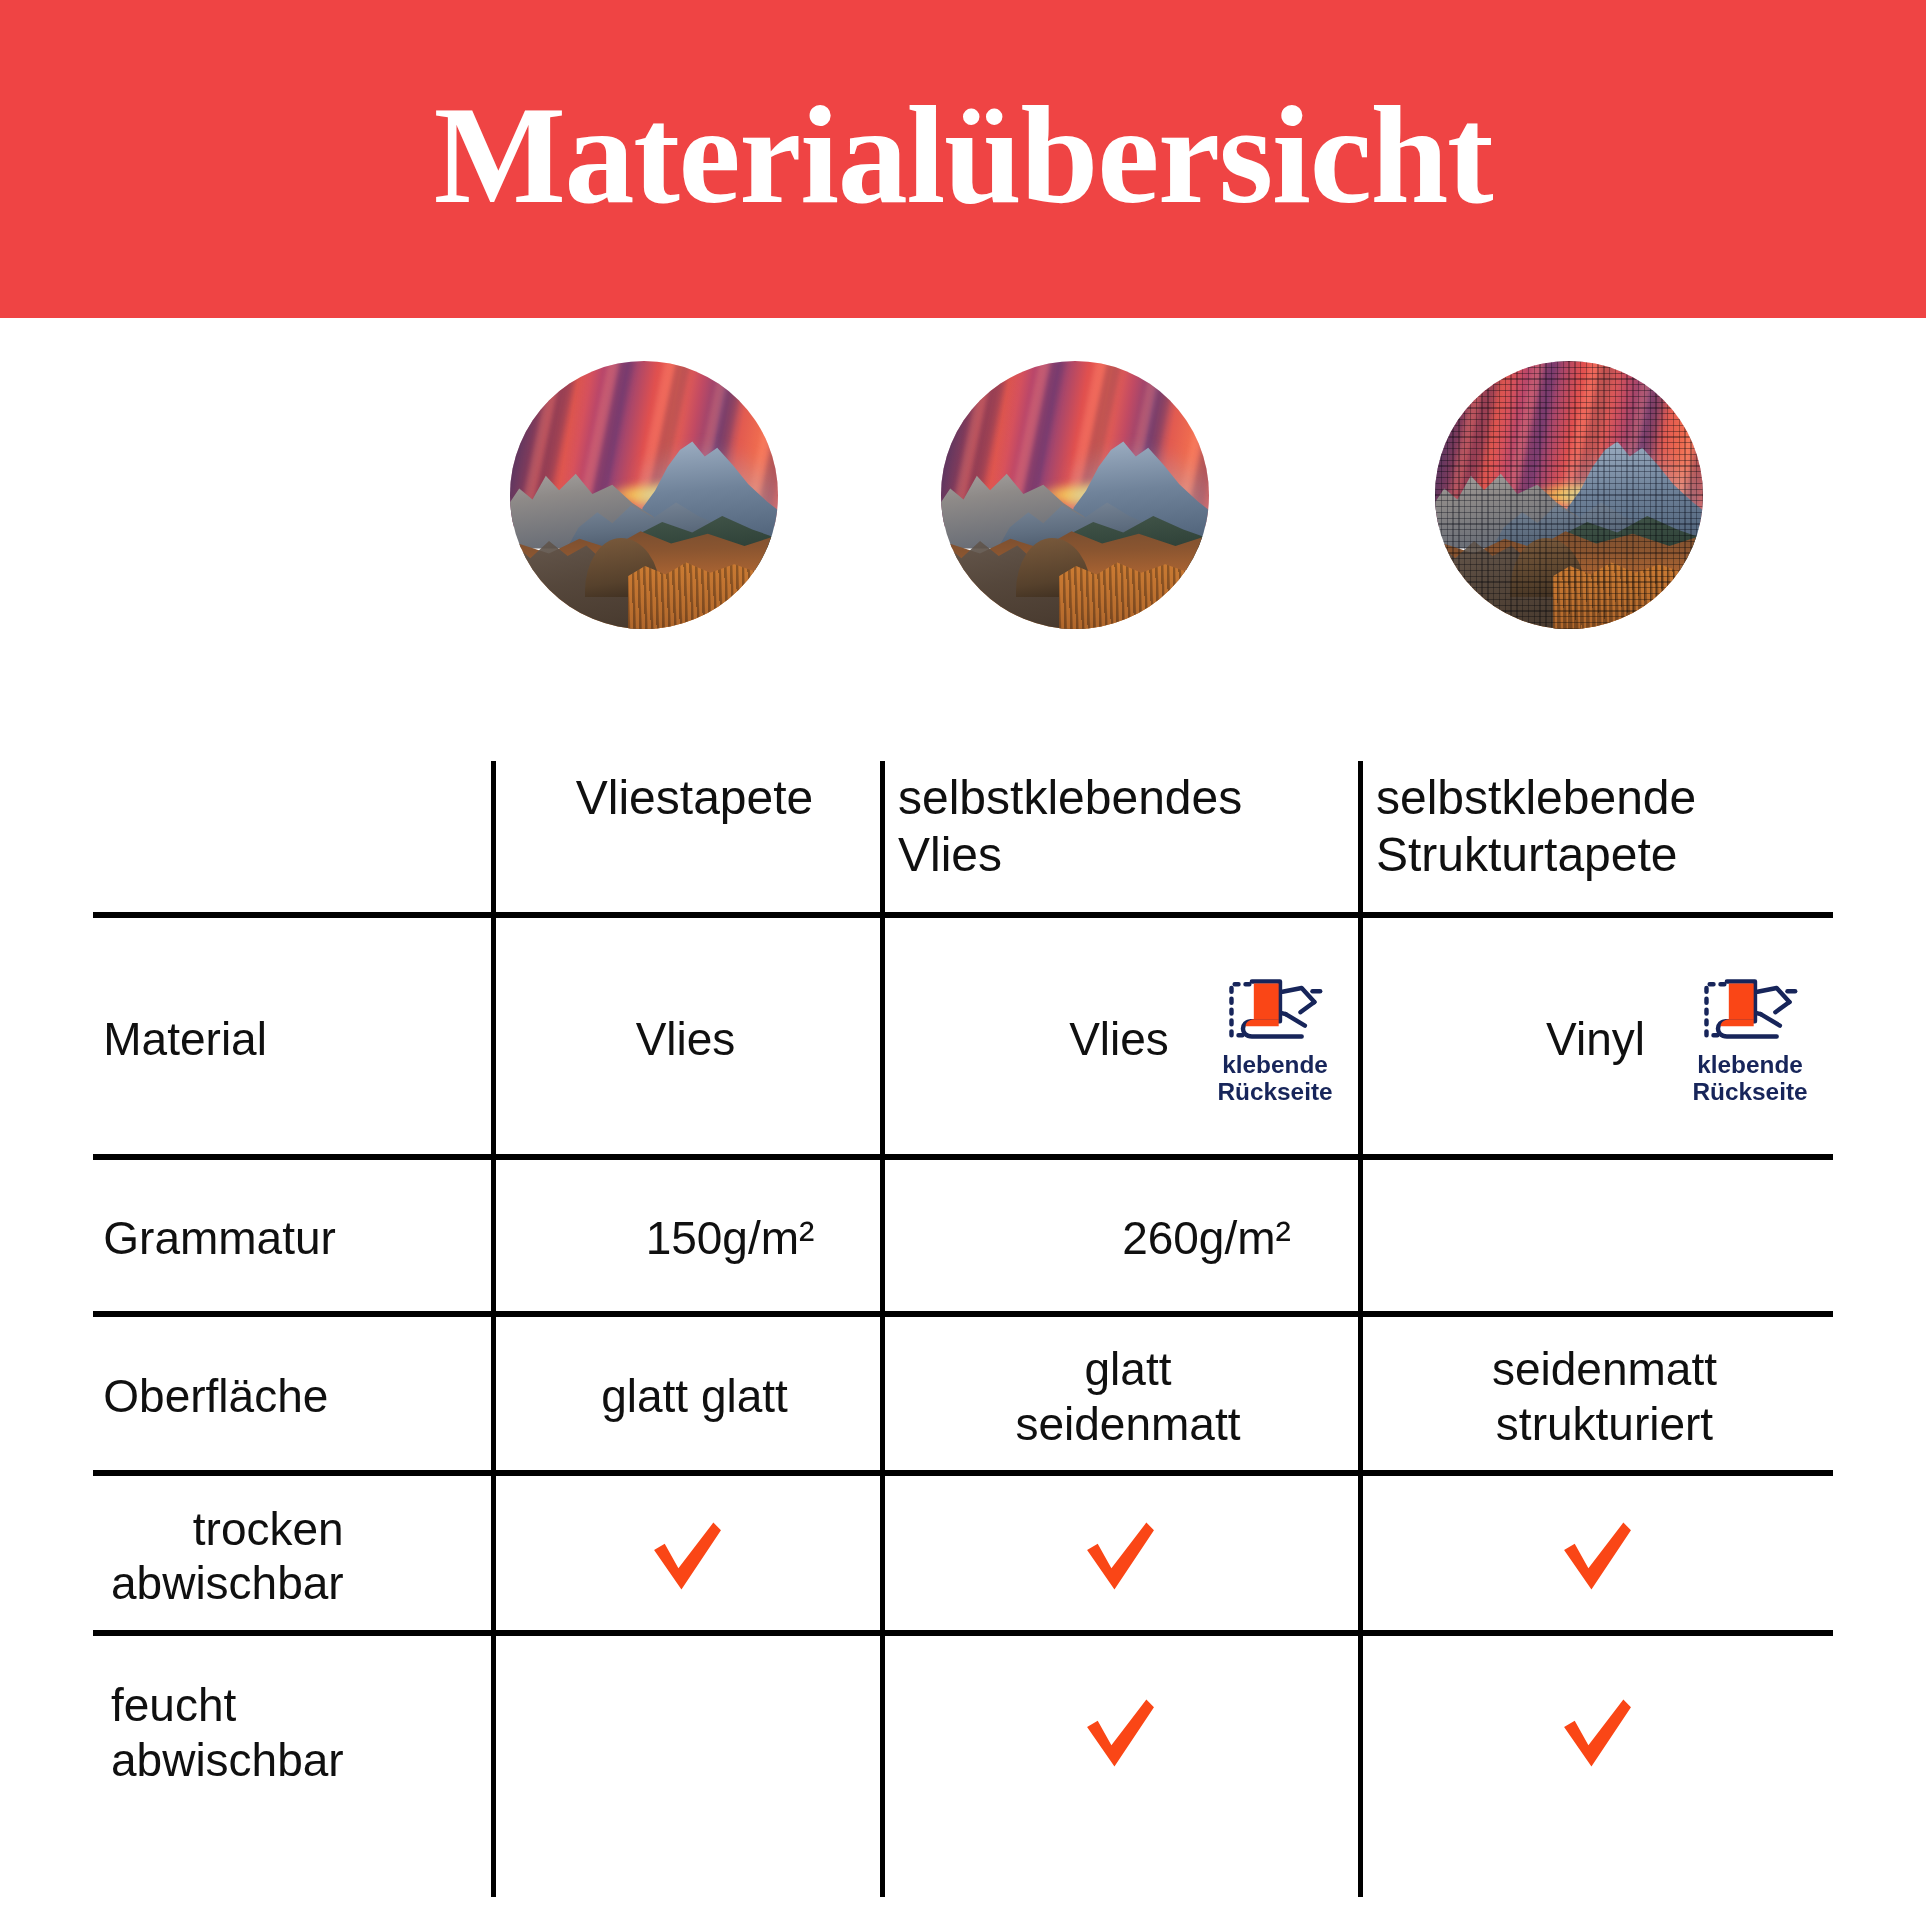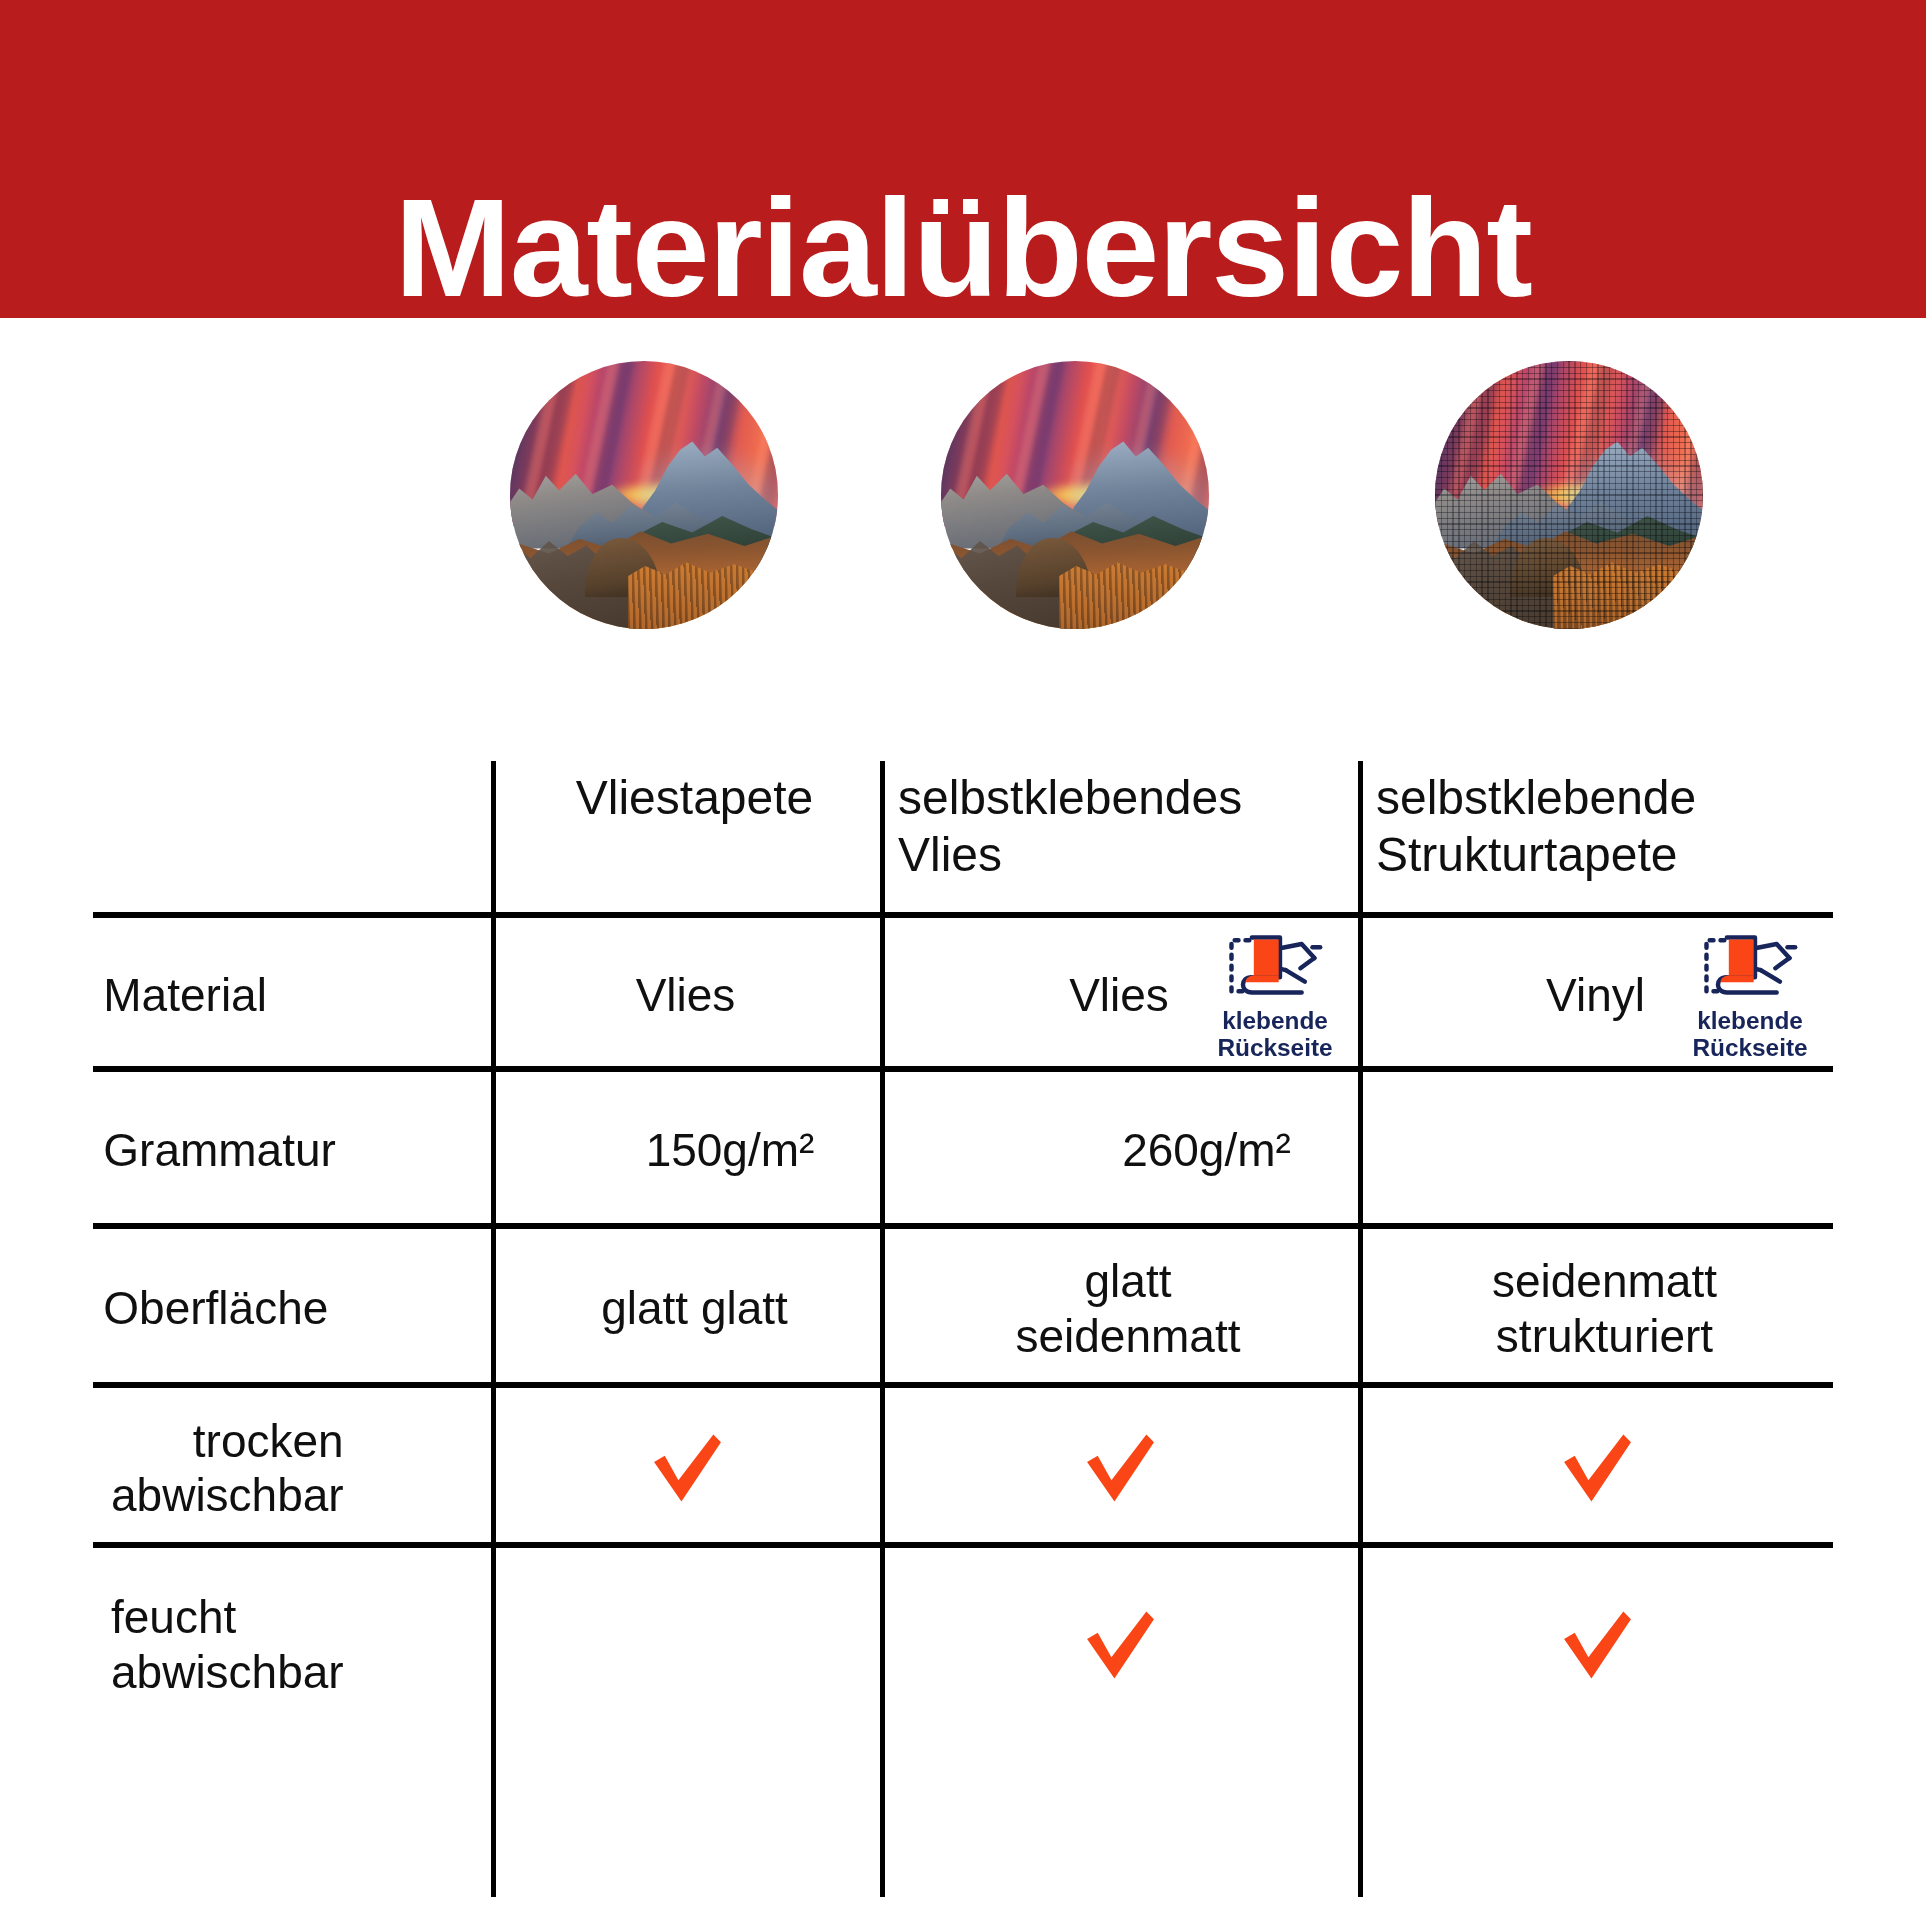--- a/index.html
+++ b/index.html
@@ -7,22 +7,22 @@
     width:1926px;height:1926px;
     background:#ffffff;
     font-family:"Liberation Sans", sans-serif;
     overflow:hidden;
     position:relative;
   }
 
   
   .header-band{
     position:absolute;left:0;top:0;width:1926px;height:318px;
-    background:#b91c1c;
-    display:flex;align-items:flex-end;justify-content:center;
+    background:#ef4444;
+    display:flex;align-items:center;justify-content:center;font-family:Liberation Serif, serif;
   }
   .header-title{
     color:#ffffff;
     font-size:140px;
     font-weight:700;
     letter-spacing:-1.3px;
     line-height:1;
     margin-top:-9px;
     white-space:nowrap;
   }
@@ -153,21 +153,21 @@
   .cell-c1{width:389px;justify-content:center;text-align:center;}
   .cell-c2{width:478px;justify-content:center;text-align:center;position:relative;}
   .cell-c3{width:475px;justify-content:center;text-align:center;position:relative;}
 
   .head-cell{align-items:flex-start;padding-top:9px;font-size:48px;}
   .head-c1{width:389px;justify-content:center;text-align:center;}
   .head-c2{width:478px;justify-content:flex-start;text-align:left;padding-left:16.7px;}
   .head-c3{width:475px;justify-content:flex-start;text-align:left;padding-left:16.7px;}
 
   .row-header{height:157px;}
-  .row-material{height:154px;}
+  .row-material{height:242px;}
   .row-grammatur{height:157px;}
   .row-oberflaeche{height:159px;}
   .row-trocken{height:160px;text-align:right;}
   .row-feucht{height:193px;}
 
   .two-line{white-space:pre-line;padding-left:18px;}
 
   
   .check{
     display:inline-block;width:76px;height:76px;position:relative;

